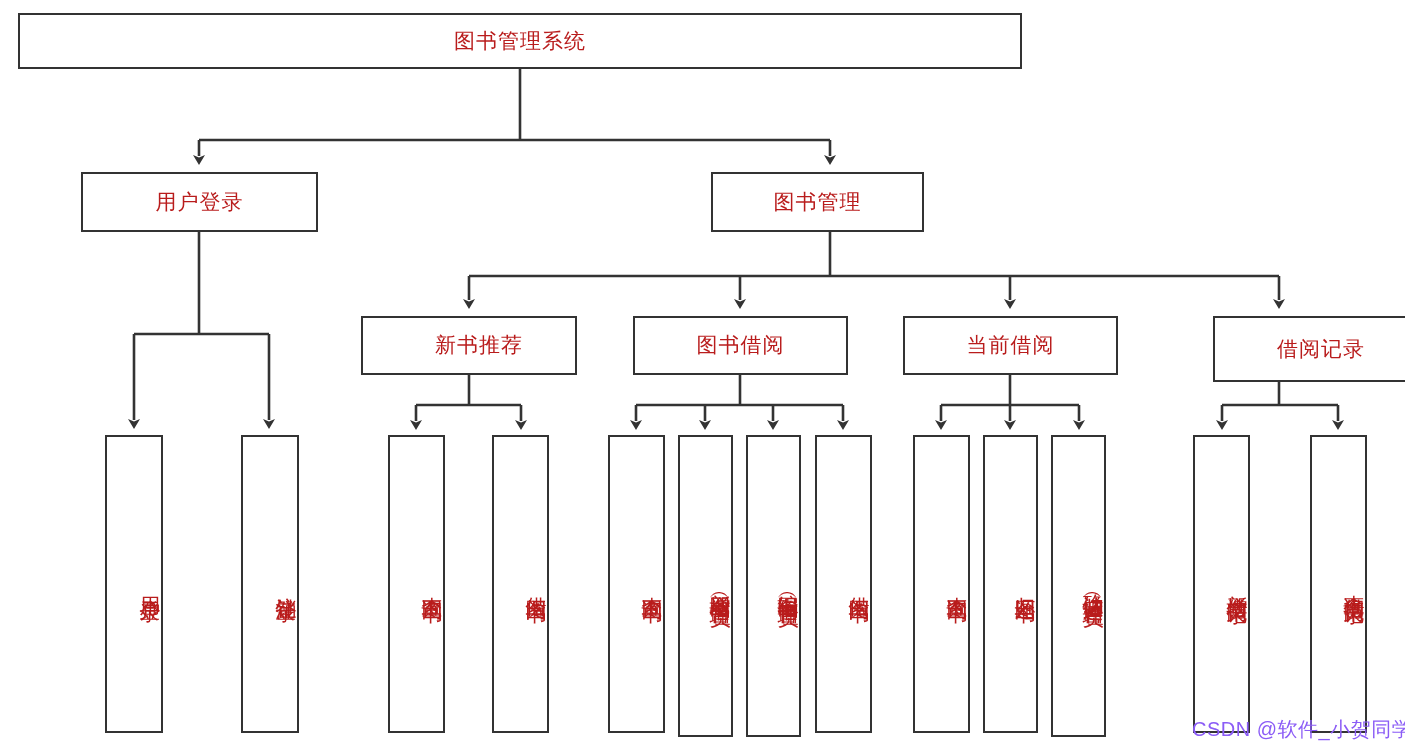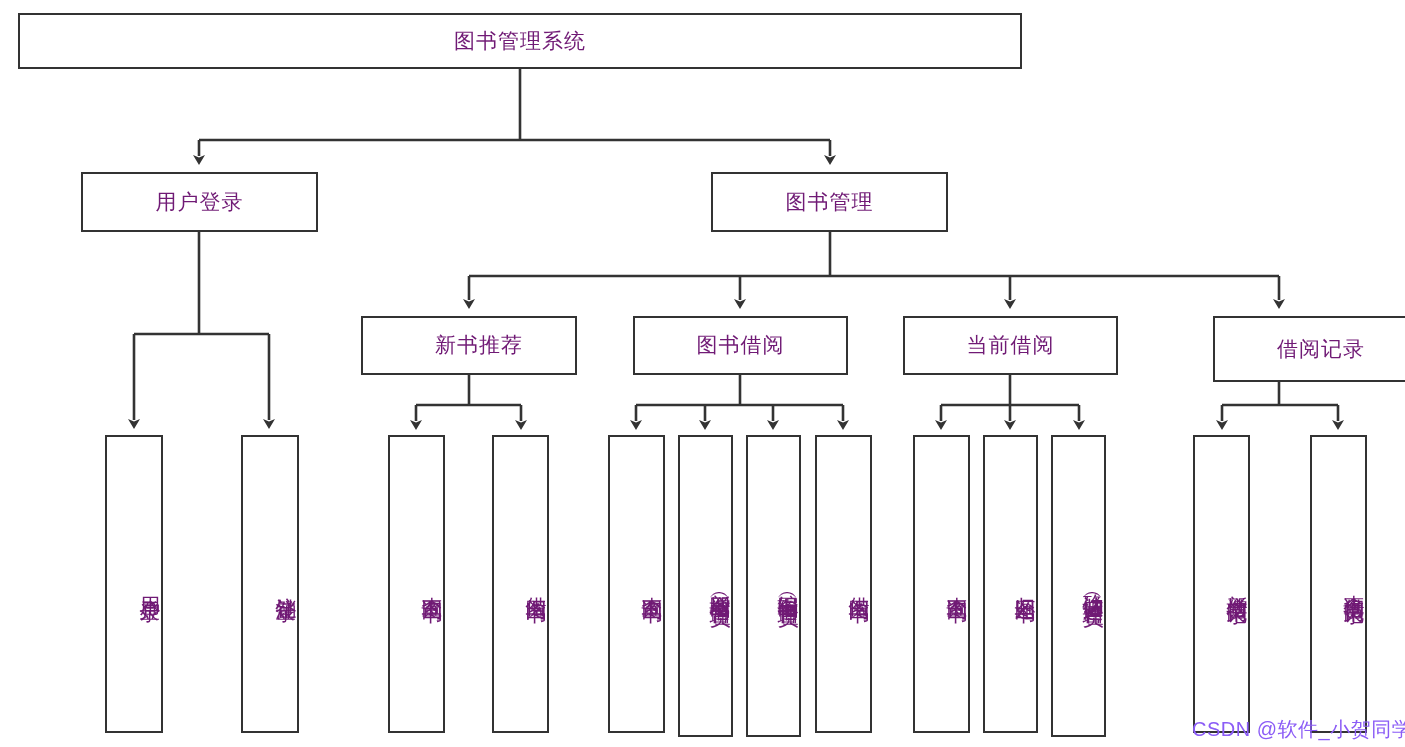--- a/index.html
+++ b/index.html
@@ -27,21 +27,21 @@
     pointer-events: none;
   }
   .node {
     position: absolute;
     box-sizing: border-box;
     background: #ffffff;
     border: 2px solid #333333;
     display: flex;
     align-items: center;
     justify-content: center;
-    color: #701a75;
+    color: #b91c1c;
   }
   .node.horiz {
     font-size: 21px;
     letter-spacing: 1px;
   }
   .node.vert {
     writing-mode: vertical-rl;
     text-orientation: upright;
     font-size: 21px;
     letter-spacing: 2px;
@@ -124,21 +124,21 @@
     </g>
   </svg>
 
   <div class="node horiz" style="left:18px; top:13px; width:1004px; height:56px;">
     <span class="lbl">图书管理系统</span>
   </div>
 
   <div class="node horiz" style="left:81px; top:172px; width:237px; height:60px;">
     <span class="lbl">用户登录</span>
   </div>
-  <div class="node horiz" style="left:711px; top:172px; width:237px; height:60px;">
+  <div class="node horiz" style="left:711px; top:172px; width:213px; height:60px;">
     <span class="lbl">图书管理</span>
   </div>
 
   <div class="node horiz" style="left:361px; top:316px; width:216px; height:59px;padding-left:20px;">
     <span class="lbl">新书推荐</span>
   </div>
   <div class="node horiz" style="left:903px; top:316px; width:215px; height:59px;">
     <span class="lbl">当前借阅</span>
   </div>
   <div class="node horiz" style="left:633px; top:316px; width:215px; height:59px;">

